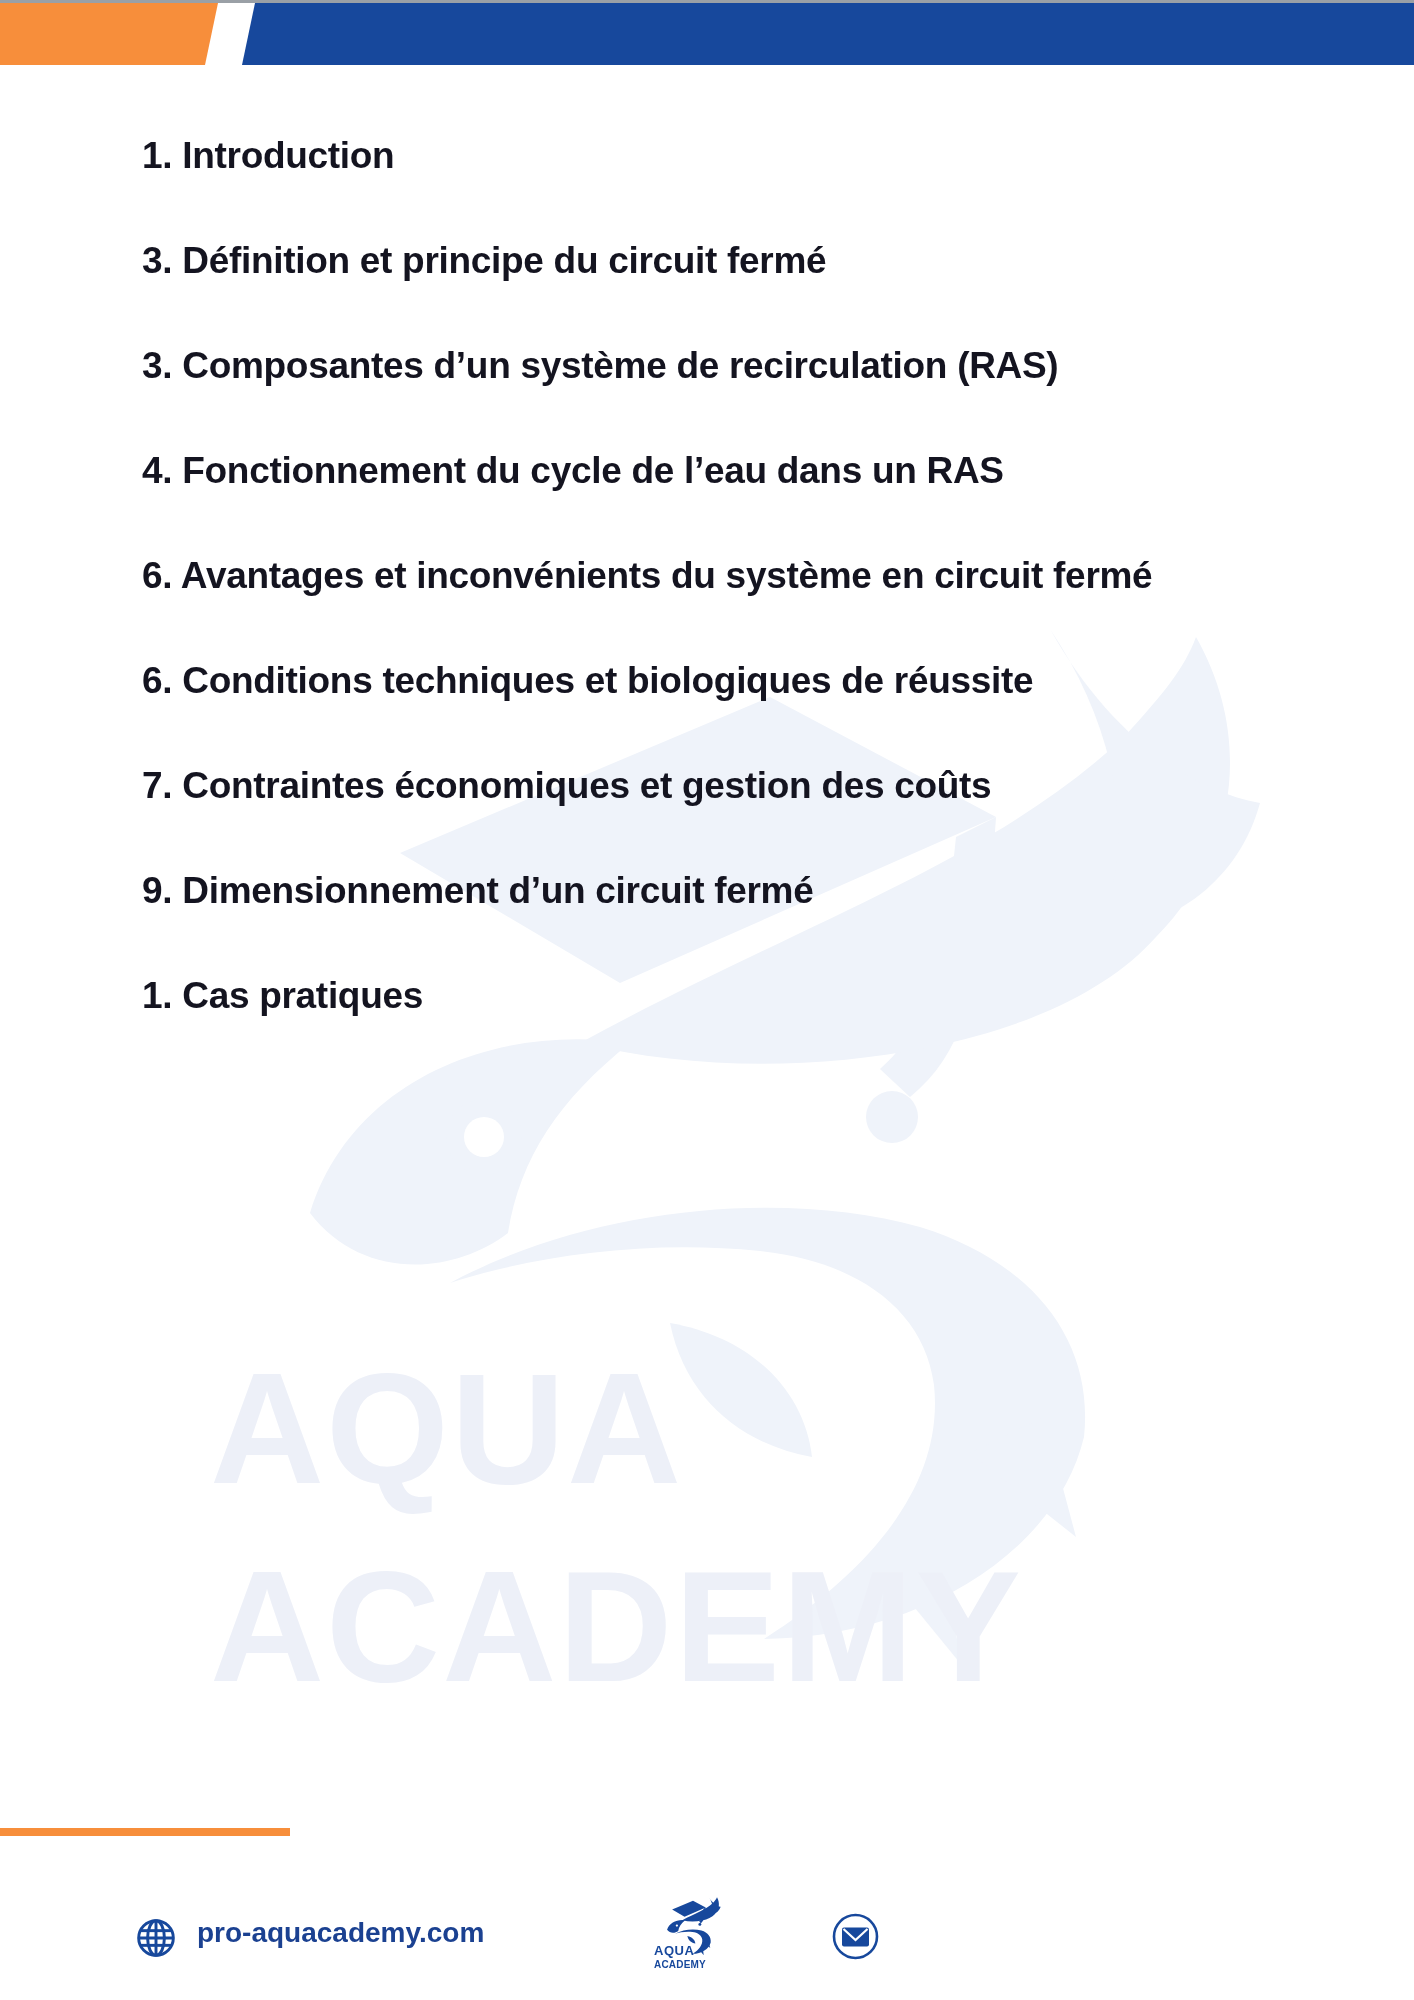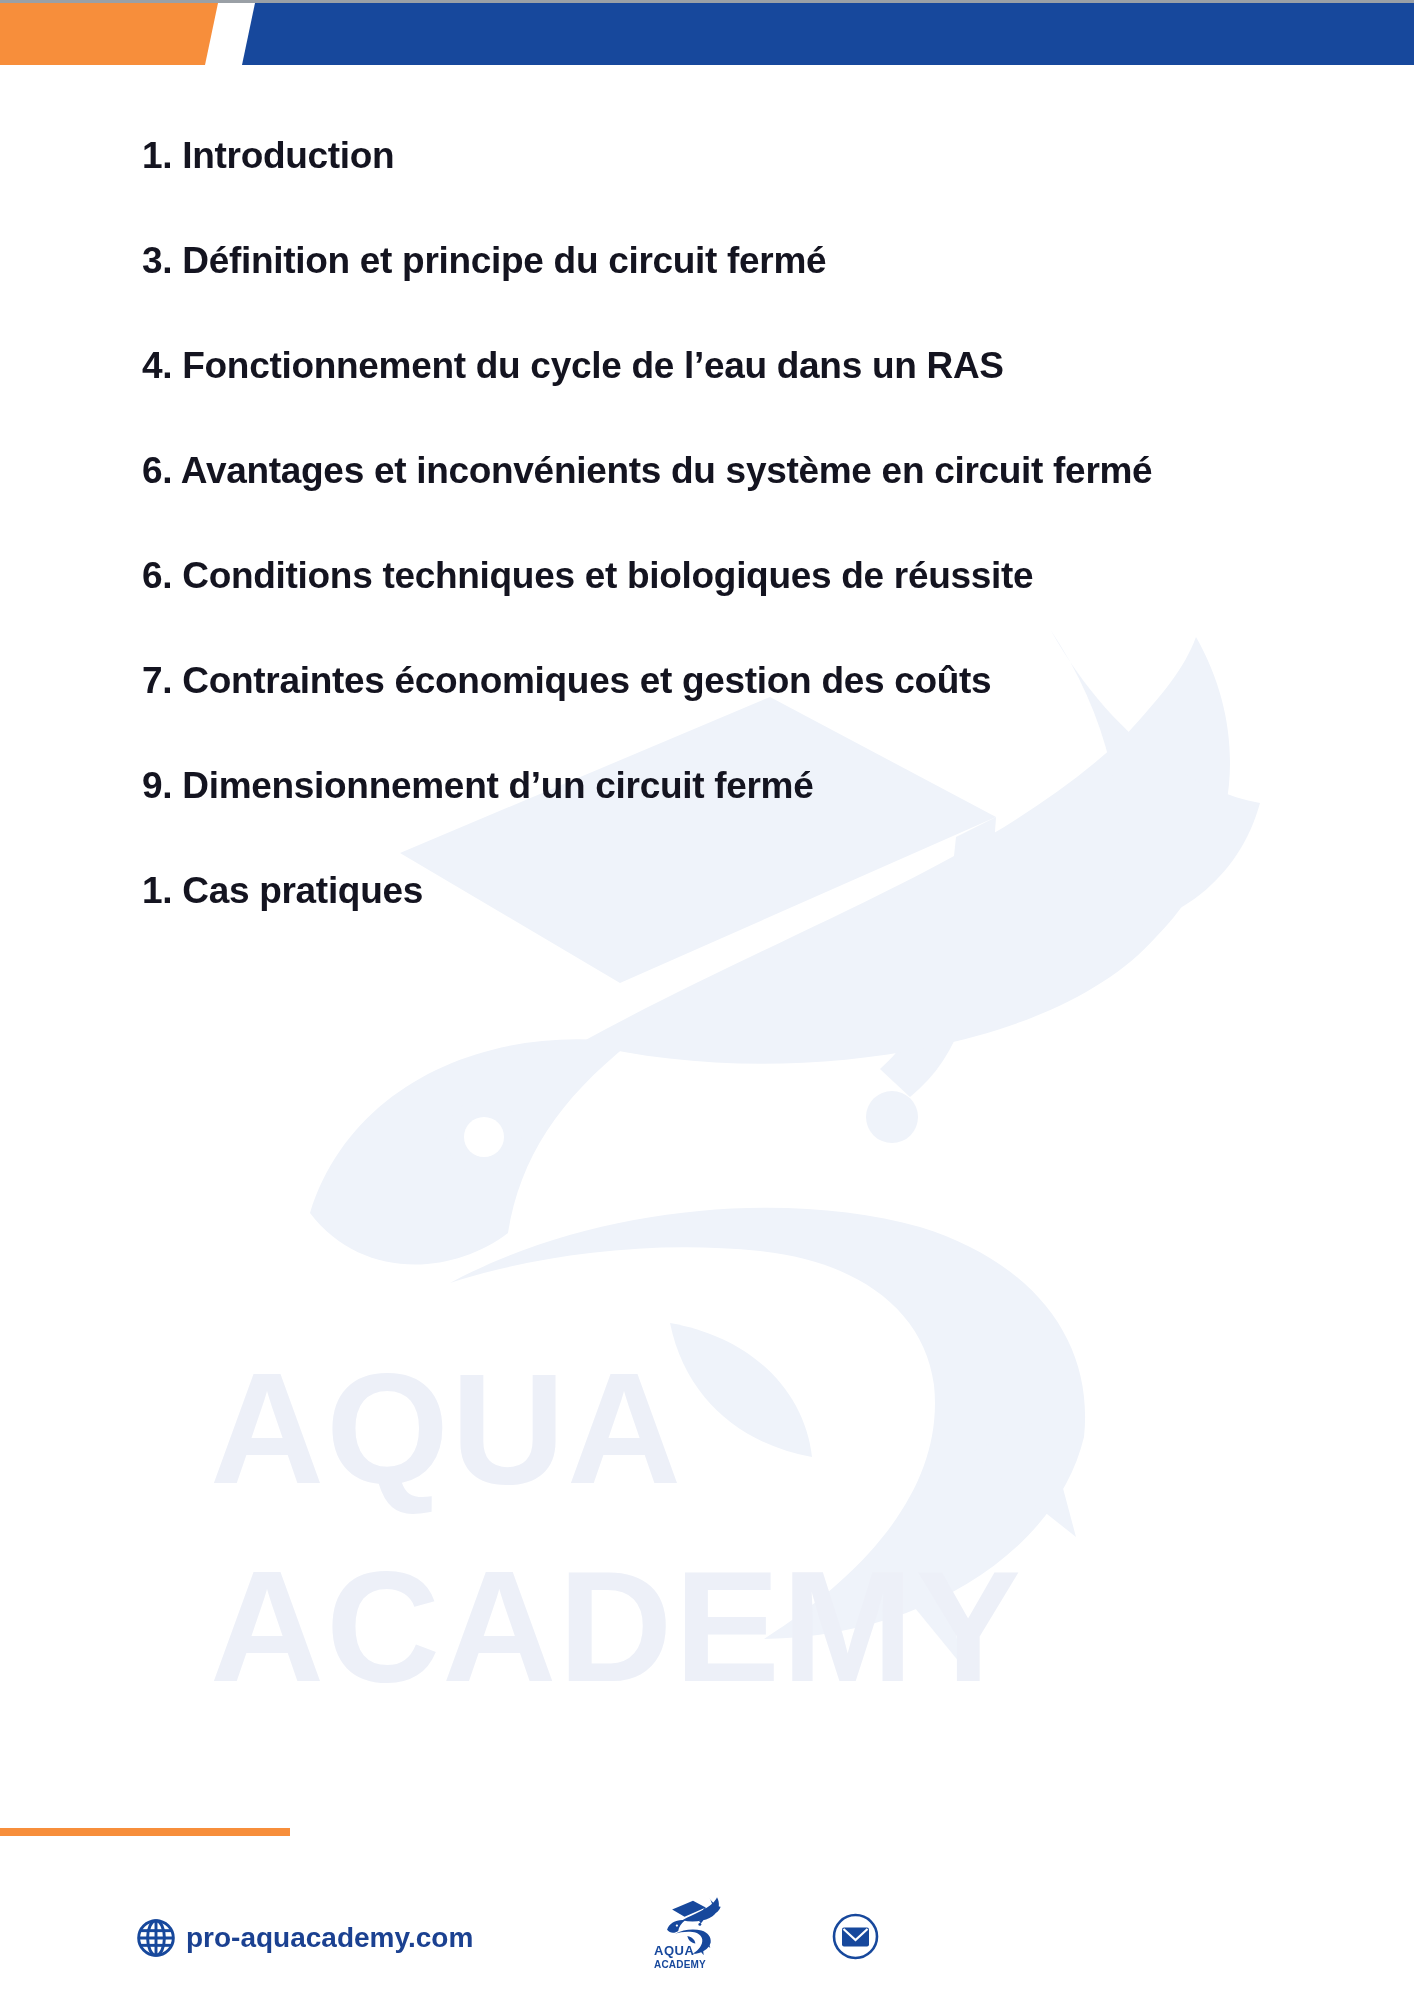--- a/index.html
+++ b/index.html
@@ -58,21 +58,21 @@
   .wm-word.l2{top:1544px;}
 
   
   .accent-bar{
     position:absolute;left:0;top:1825px;width:290px;height:8px;
     background:#f78e3b;z-index:2;
   }
 
   
   .footer{position:absolute;left:0;top:1890px;width:1414px;height:90px;z-index:3;}
-  .footer-item{position:absolute;display:flex;align-items:center;gap:9px;color:#1b4191;}
+  .footer-item{position:absolute;display:flex;gap:20px;color:#1b4191;}
   .footer-item .txt{
     font-size:28px;font-weight:bold;color:#1b4191;white-space:nowrap;
   }
   .f-web{left:135px;top:24px;}
   .f-mail{left:832px;top:20px;}
   .icon-globe{width:42px;height:42px;color:#17489c;flex:0 0 auto;}
   .icon-env{width:47px;height:47px;color:#17489c;flex:0 0 auto;}
 
   
   .footer-logo{position:absolute;left:648px;top:3px;width:80px;height:76px;color:#17489c;}
@@ -119,20 +119,21 @@
     <svg class="wm-fish" viewBox="0 0 510 550">
       <use href="#fish-logo"></use>
     </svg>
     <div class="wm-word l1">AQUA</div>
     <div class="wm-word l2">ACADEMY</div>
   </div>
 
   <ol class="toc">
     <li>1. Introduction</li>
     <li>3. Définition et principe du circuit fermé</li>
+    <li>3. Composantes d’un système de recirculation (RAS)</li>
     <li>4. Fonctionnement du cycle de l’eau dans un RAS</li>
     <li>6. Avantages et inconvénients du système en circuit fermé</li>
     <li>6. Conditions techniques et biologiques de réussite</li>
     <li>7. Contraintes économiques et gestion des coûts</li>
     <li>9. Dimensionnement d’un circuit fermé</li>
     <li>1. Cas pratiques</li>
   </ol>
 
   <div class="accent-bar"></div>
 

